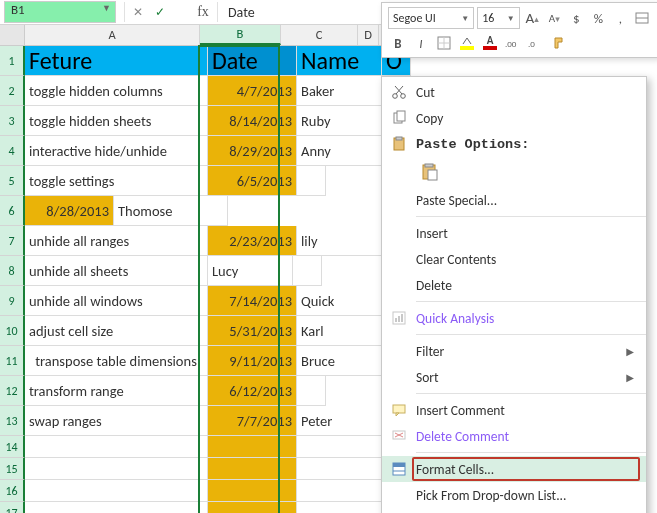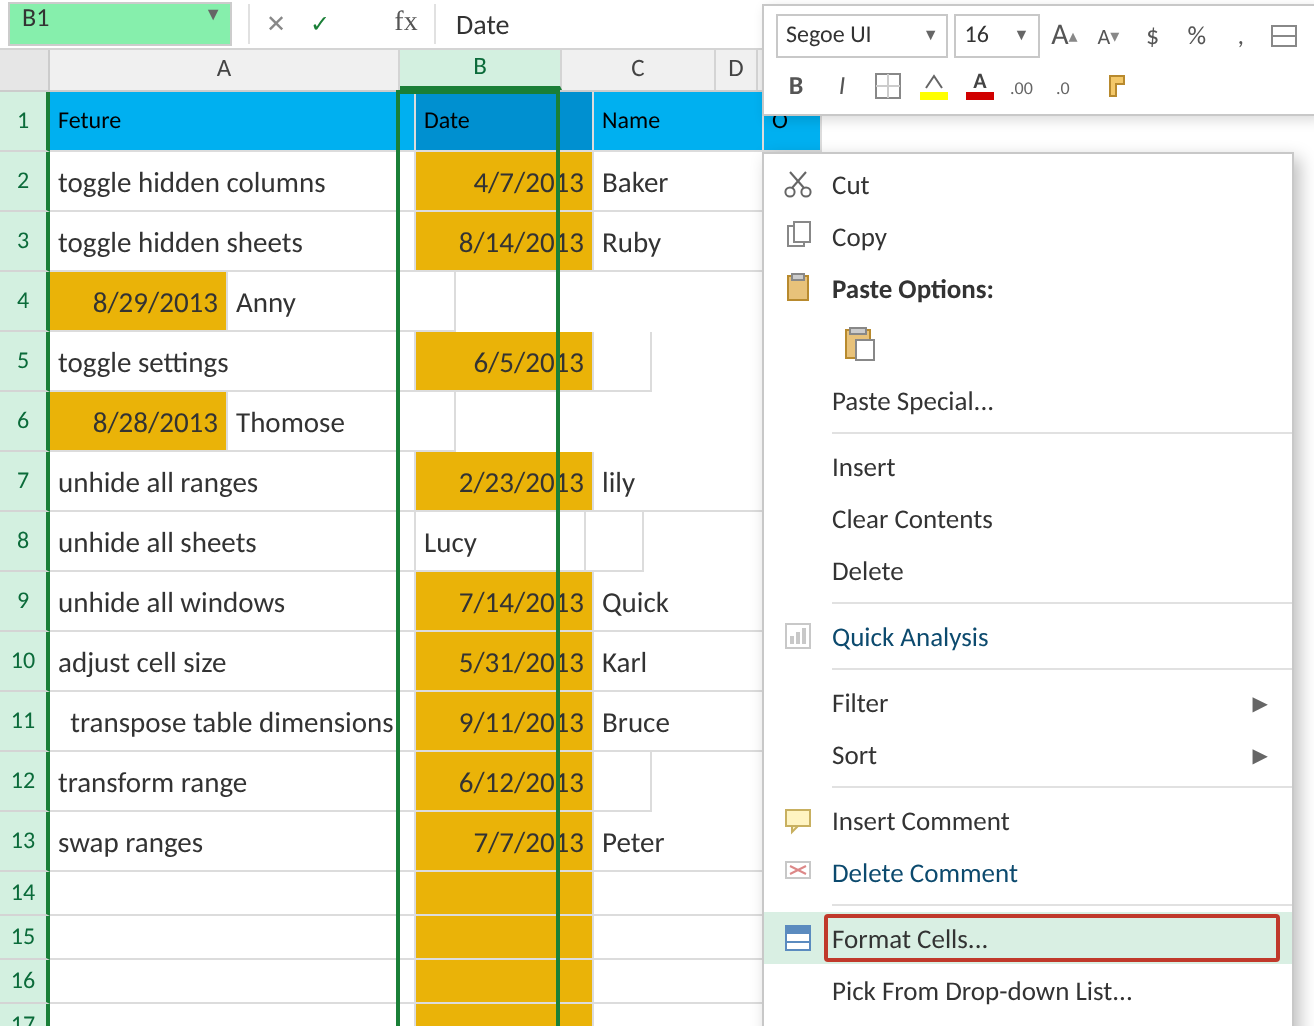--- a/index.html
+++ b/index.html
@@ -129,21 +129,21 @@
   .col-A { width: 174px; }
   .col-B { width: 80px; justify-content: flex-end; }
   .col-C { width: 76px; }
   .col-D { width: 20px; }
   .colsel {
     background: #eab308;
   }
   .header-cell {
     background: #00b0f0;
     color: #000;
-    font-size: 12px;
+    font-size: 24px;
   }
   .header-cell.colsel { background:#0090d0; }
 
   .truncrow { line-height: 12px; font-size: 14.5px; display:flex; flex-direction:column; justify-content:center; overflow:hidden; }
 
   
   .mini-toolbar {
     position: absolute;
     top: 2px;
     left: 381px;
@@ -198,22 +198,22 @@
     font-size: 13.5px;
   }
   .cm-item {
     height: 26px;
     display: flex;
     align-items: center;
     padding-right: 12px;
     color: #333;
     position:relative;
   }
-  .cm-item.disabled { color: #0c4a6e; }
-  .cm-item.header-row { font-weight: bold; cursor:default; }
+  .cm-item.disabled { color: #8b5cf6; }
+  .cm-item.header-row { font-weight: bold; cursor:default;font-family:Liberation Mono, monospace; }
   .cm-icon {
     width: 34px;
     display:flex;
     align-items:center;
     justify-content:center;
   }
   .cm-icon svg { display:block; }
   .cm-text { flex:1; }
   .cm-arrow { font-size:10px;color:#666; }
   .cm-sep {
@@ -298,20 +298,21 @@
     </div>
     <div class="row tall2">
       <div class="row-header sel">3</div>
       <div class="cell col-A">toggle hidden sheets</div>
       <div class="cell col-B colsel">8/14/2013</div>
       <div class="cell col-C">Ruby</div>
       <div class="cell col-D"></div>
     </div>
     <div class="row tall2">
       <div class="row-header sel">4</div>
+      <div class="cell col-A">interactive hide/unhide</div>
       <div class="cell col-B colsel">8/29/2013</div>
       <div class="cell col-C">Anny</div>
       <div class="cell col-D"></div>
     </div>
     <div class="row tall2">
       <div class="row-header sel">5</div>
       <div class="cell col-A">toggle settings</div>
       <div class="cell col-B colsel">6/5/2013</div>
       <div class="cell col-D"></div>
     </div>

